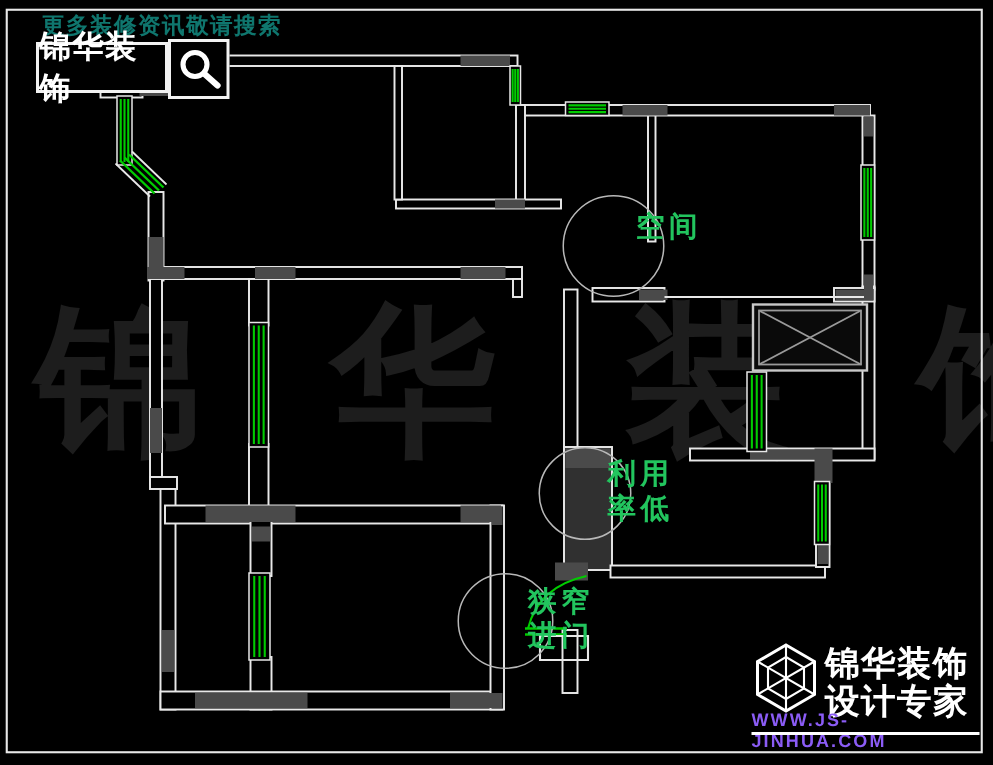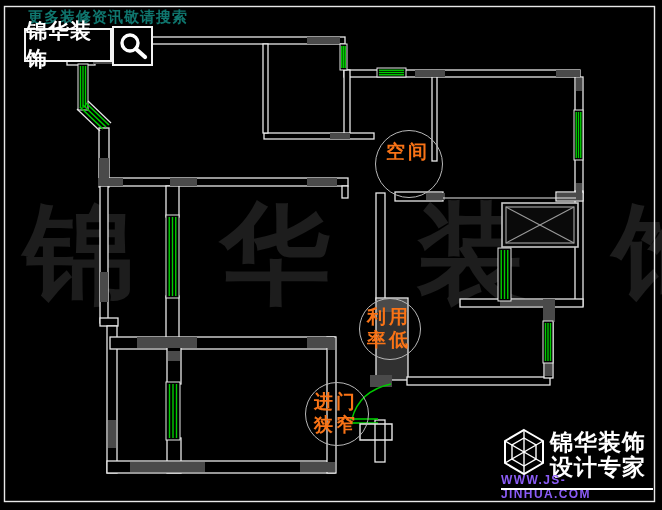--- a/index.html
+++ b/index.html
@@ -14,22 +14,22 @@
   .search-box{position:absolute;left:112px;top:26px;width:37px;height:36px;border:2px solid #f2f2f2;
               background:#000;display:flex;align-items:center;justify-content:center;z-index:6;}
   
   .watermark{position:absolute;left:24px;top:192px;width:640px;height:124px;color:#1d1d1d;
              font-family:"DejaVu Serif",serif;font-weight:bold;font-size:110px;line-height:124px;
              letter-spacing:24px;white-space:nowrap;z-index:1;}
   
   #plan{position:absolute;left:0;top:0;z-index:2;}
   
   .anno-circle{position:absolute;border:1px solid #b8b8b8;border-radius:50%;z-index:5;}
-  .anno-label{position:absolute;color:#f97316;font-size:19px;font-weight:bold;letter-spacing:3px;
-              line-height:23px;text-align:center;z-index:5;white-space:nowrap;}
+  .anno-label{position:absolute;color:#22c55e;font-size:19px;font-weight:bold;letter-spacing:3px;
+              line-height:23px;text-align:right;z-index:5;white-space:nowrap;}
   
   .logo-wrap{position:absolute;left:500px;top:425px;width:156px;z-index:6;}
   .logo-cube{position:absolute;left:2px;top:3px;}
   .logo-t1{position:absolute;left:50px;top:2px;color:#fff;font-size:23px;font-weight:bold;letter-spacing:1px;}
   .logo-t2{position:absolute;left:50px;top:27px;color:#fff;font-size:23px;font-weight:bold;letter-spacing:1px;}
   .logo-url{position:absolute;left:1px;top:48px;color:#8b5cf6;font-size:12px;font-weight:bold;letter-spacing:1.4px;}
   .logo-line{position:absolute;left:1px;top:63px;width:152px;height:2px;background:#fff;}
 </style>
 </head>
 <body>
@@ -157,22 +157,22 @@
   <div class="anno-label" style="left: 348px; top: 140px; width: 120px;">
     <div>空间</div>
   </div>
   <div class="anno-circle" style="left: 359px; top: 298px; height: 60px; width: 60px;"></div>
   <div class="anno-label" style="left: 329px; top: 305px; width: 120px;">
     <div>利用</div>
     <div>率低</div>
   </div>
   <div class="anno-circle" style="left: 305px; top: 382px; height: 62px; width: 62px;"></div>
   <div class="anno-label" style="left: 276px; top: 390px; width: 120px;">
+    <div>狭窄</div>
     <div>进门</div>
-    <div>狭窄</div>
   </div>
 
   <div class="logo-wrap">
     <svg class="logo-cube" width="46" height="48" viewBox="0 0 46 48">
       <polygon points="22,2 41,13 41,35 22,46 3,35 3,13" fill="none" stroke="#fff" stroke-width="2"></polygon>
       <polygon points="22,10 34,17 34,31 22,38 10,31 10,17" fill="none" stroke="#fff" stroke-width="1.4"></polygon>
       <line x1="22" y1="2" x2="22" y2="46" stroke="#fff" stroke-width="1.4"></line>
       <line x1="3" y1="13" x2="41" y2="35" stroke="#fff" stroke-width="1.4"></line>
       <line x1="41" y1="13" x2="3" y2="35" stroke="#fff" stroke-width="1.4"></line>
     </svg>

